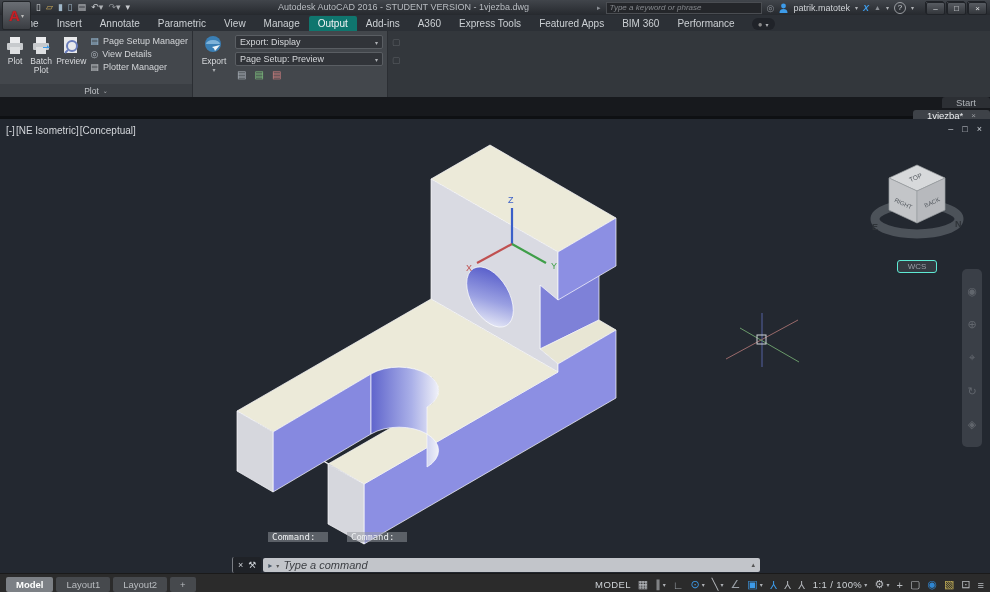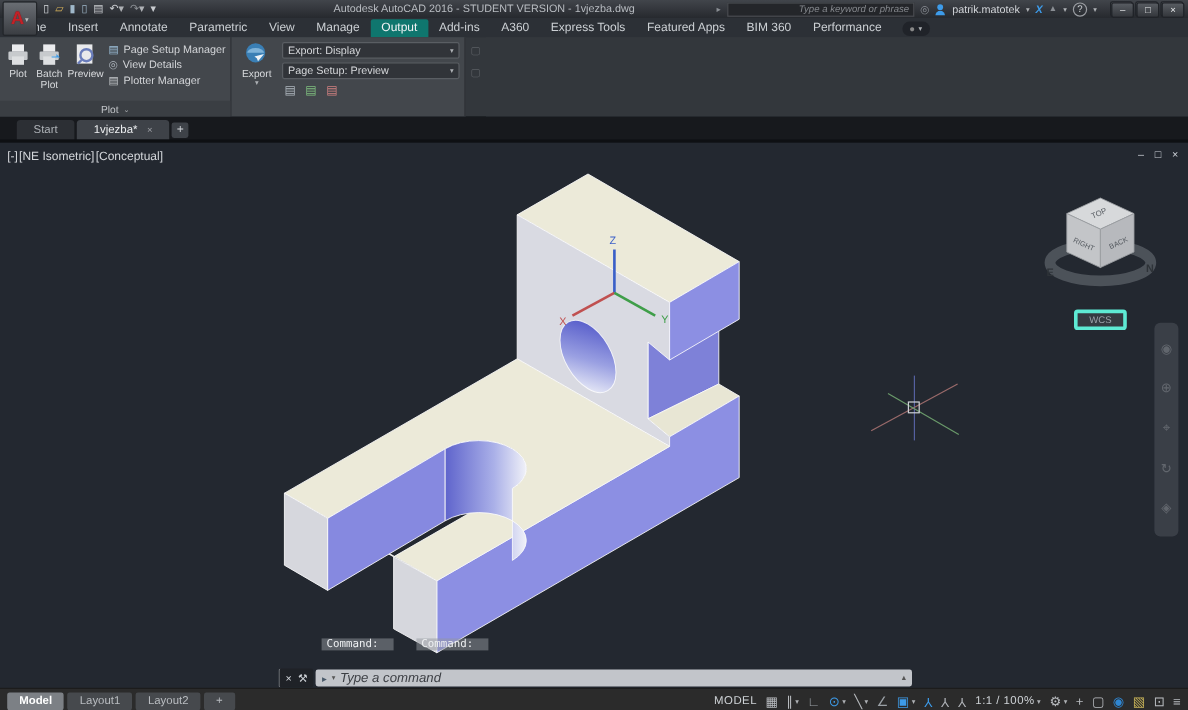--- a/index.html
+++ b/index.html
@@ -11,21 +11,21 @@
   .appbtn{position:absolute;left:2px;top:1px;width:27px;height:27px;z-index:5;
           background:linear-gradient(#6a6e74,#3a3d42);border:1px solid #23262a;border-radius:2px;
           display:flex;align-items:center;justify-content:center;}
   .appbtn .a{font-size:15px;font-weight:bold;color:#c32127;text-shadow:0 0 1px #7a0c10;}
   .appbtn .dd{color:#bbb;font-size:6px;margin-left:1px;}
   .qat{display:flex;gap:5px;margin-left:36px;align-items:center;}
   .qat span{font-size:9px;line-height:9px;}
   .title{position:absolute;left:278px;top:2px;color:#b8bcc1;font-size:9px;white-space:nowrap;}
   .infocenter{position:absolute;right:4px;top:1px;display:flex;align-items:center;gap:5px;font-size:9px;}
   .icsearch{width:148px;height:10px;background:#24262a;border:1px solid #4a4d52;color:#9a9da2;
-            font-size:8px;font-style:italic;font-family:"Liberation Sans",sans-serif;padding:0 3px;text-align:right;}
+            font-size:8px;font-style:italic;font-family:"Liberation Sans",sans-serif;padding:0 3px;}
   .icsearch::placeholder{color:#85888d;}
   .help{display:inline-block;width:10px;height:10px;border:1px solid #9a9da2;border-radius:50%;
         text-align:center;line-height:10px;font-size:8px;}
   .winbtns{display:flex;gap:2px;margin-left:6px;}
   .winbtns span{display:inline-block;width:17px;height:11px;background:linear-gradient(#585c62,#33363b);
         border:1px solid #202328;border-radius:2px;color:#e6e8ea;font-size:8px;line-height:11px;text-align:center;}
   
   .ribtabs{height:16px;background:#2c3036;display:flex;align-items:flex-end;gap:0;}
   .ribtabs .li-tab{padding:2px 9px 2px;font-size:10px;color:#ccd0d4;border-radius:2px 2px 0 0;}
   .ribtabs .li-tab.active{background:#0f766e;color:#f2f3f5;}
@@ -44,37 +44,37 @@
   .slink{display:flex;align-items:center;gap:4px;font-size:9px;color:#d3d5d8;white-space:nowrap;}
   .slink .mi{font-size:9px;}
   .expcol{display:flex;flex-direction:column;gap:3px;padding-top:2px;}
   .field{width:138px;height:12px;background:#313439;border:1px solid #5a5e63;border-radius:2px;
          color:#d5d7da;font-size:9px;display:flex;align-items:center;padding:0 4px;}
   .field .dd{margin-left:auto;}
   .minirow{display:flex;gap:8px;padding-left:2px;font-size:10px;}
   .ghost{display:flex;flex-direction:column;gap:8px;padding:6px 4px;opacity:.25;font-size:9px;}
   .dd{font-size:6px;color:#aeb1b5;}
   
-  .filetabs{height:19px;background:#17191d;display:flex;align-items:flex-end;padding-left:14px;gap:2px;}
+  .filetabs{height:19px;background:#17191d;display:flex;align-items:flex-end;padding-left:14px;gap:2px;flex-direction:column;}
   .ftab{height:16px;padding:0 14px;background:#2c2f34;color:#aeb2b7;font-size:9.5px;
         display:flex;align-items:center;gap:8px;border-radius:3px 3px 0 0;}
   .ftab.active{background:#3e4248;color:#eceef0;}
   .ftab .x{color:#9a9da2;font-size:8px;}
   .plus{width:14px;height:13px;background:#3e4248;border-radius:2px;color:#cfd2d6;font-size:10px;
         line-height:13px;text-align:center;margin-bottom:1px;}
   .fstrip{height:3px;background:#0e1013;}
   
   .viewport{position:relative;height:454px;background:#232830;overflow:hidden;}
   .vpcontrols{position:absolute;left:6px;top:6px;font-size:10px;color:#d4d7db;display:flex;gap:1px;z-index:4;}
   .vpwin{position:absolute;right:8px;top:5px;display:flex;gap:9px;font-size:9px;color:#c9ced4;z-index:4;}
   .model-svg{position:absolute;left:0;top:0;z-index:1;}
   .face{stroke:rgba(250,250,252,.9);stroke-width:.8;stroke-linejoin:round;}
   
   .vcwrap{position:absolute;right:18px;top:28px;width:110px;text-align:center;z-index:3;}
-  .wcschip{display:inline-block;margin-top:2px;background:#343a41;border:3px solid #5eead4;border-radius:3px;
+  .wcschip{display:inline-block;margin-top:2px;background:#343a41;border:1px solid #5eead4;border-radius:3px;
            color:#9aa0a8;font-size:8px;padding:1px 10px;}
   
   .navbar{position:absolute;right:8px;top:150px;width:20px;height:166px;background:rgba(86,92,100,.45);
           border-radius:5px;display:flex;flex-direction:column;align-items:center;justify-content:space-around;
           padding:6px 0;z-index:3;}
   .navbar span{opacity:.5;color:#d7dade;font-size:11px;line-height:11px;}
   
   .cmdhist{position:absolute;left:268px;top:413px;display:flex;flex-direction:row;gap:19px;z-index:4;}
   .cmdhist .li-cmd{background:rgba(148,152,158,.5);color:#eef0f2;font-family:"DejaVu Sans Mono",monospace;
                    font-size:9px;padding:0 4px;width:52px;}

